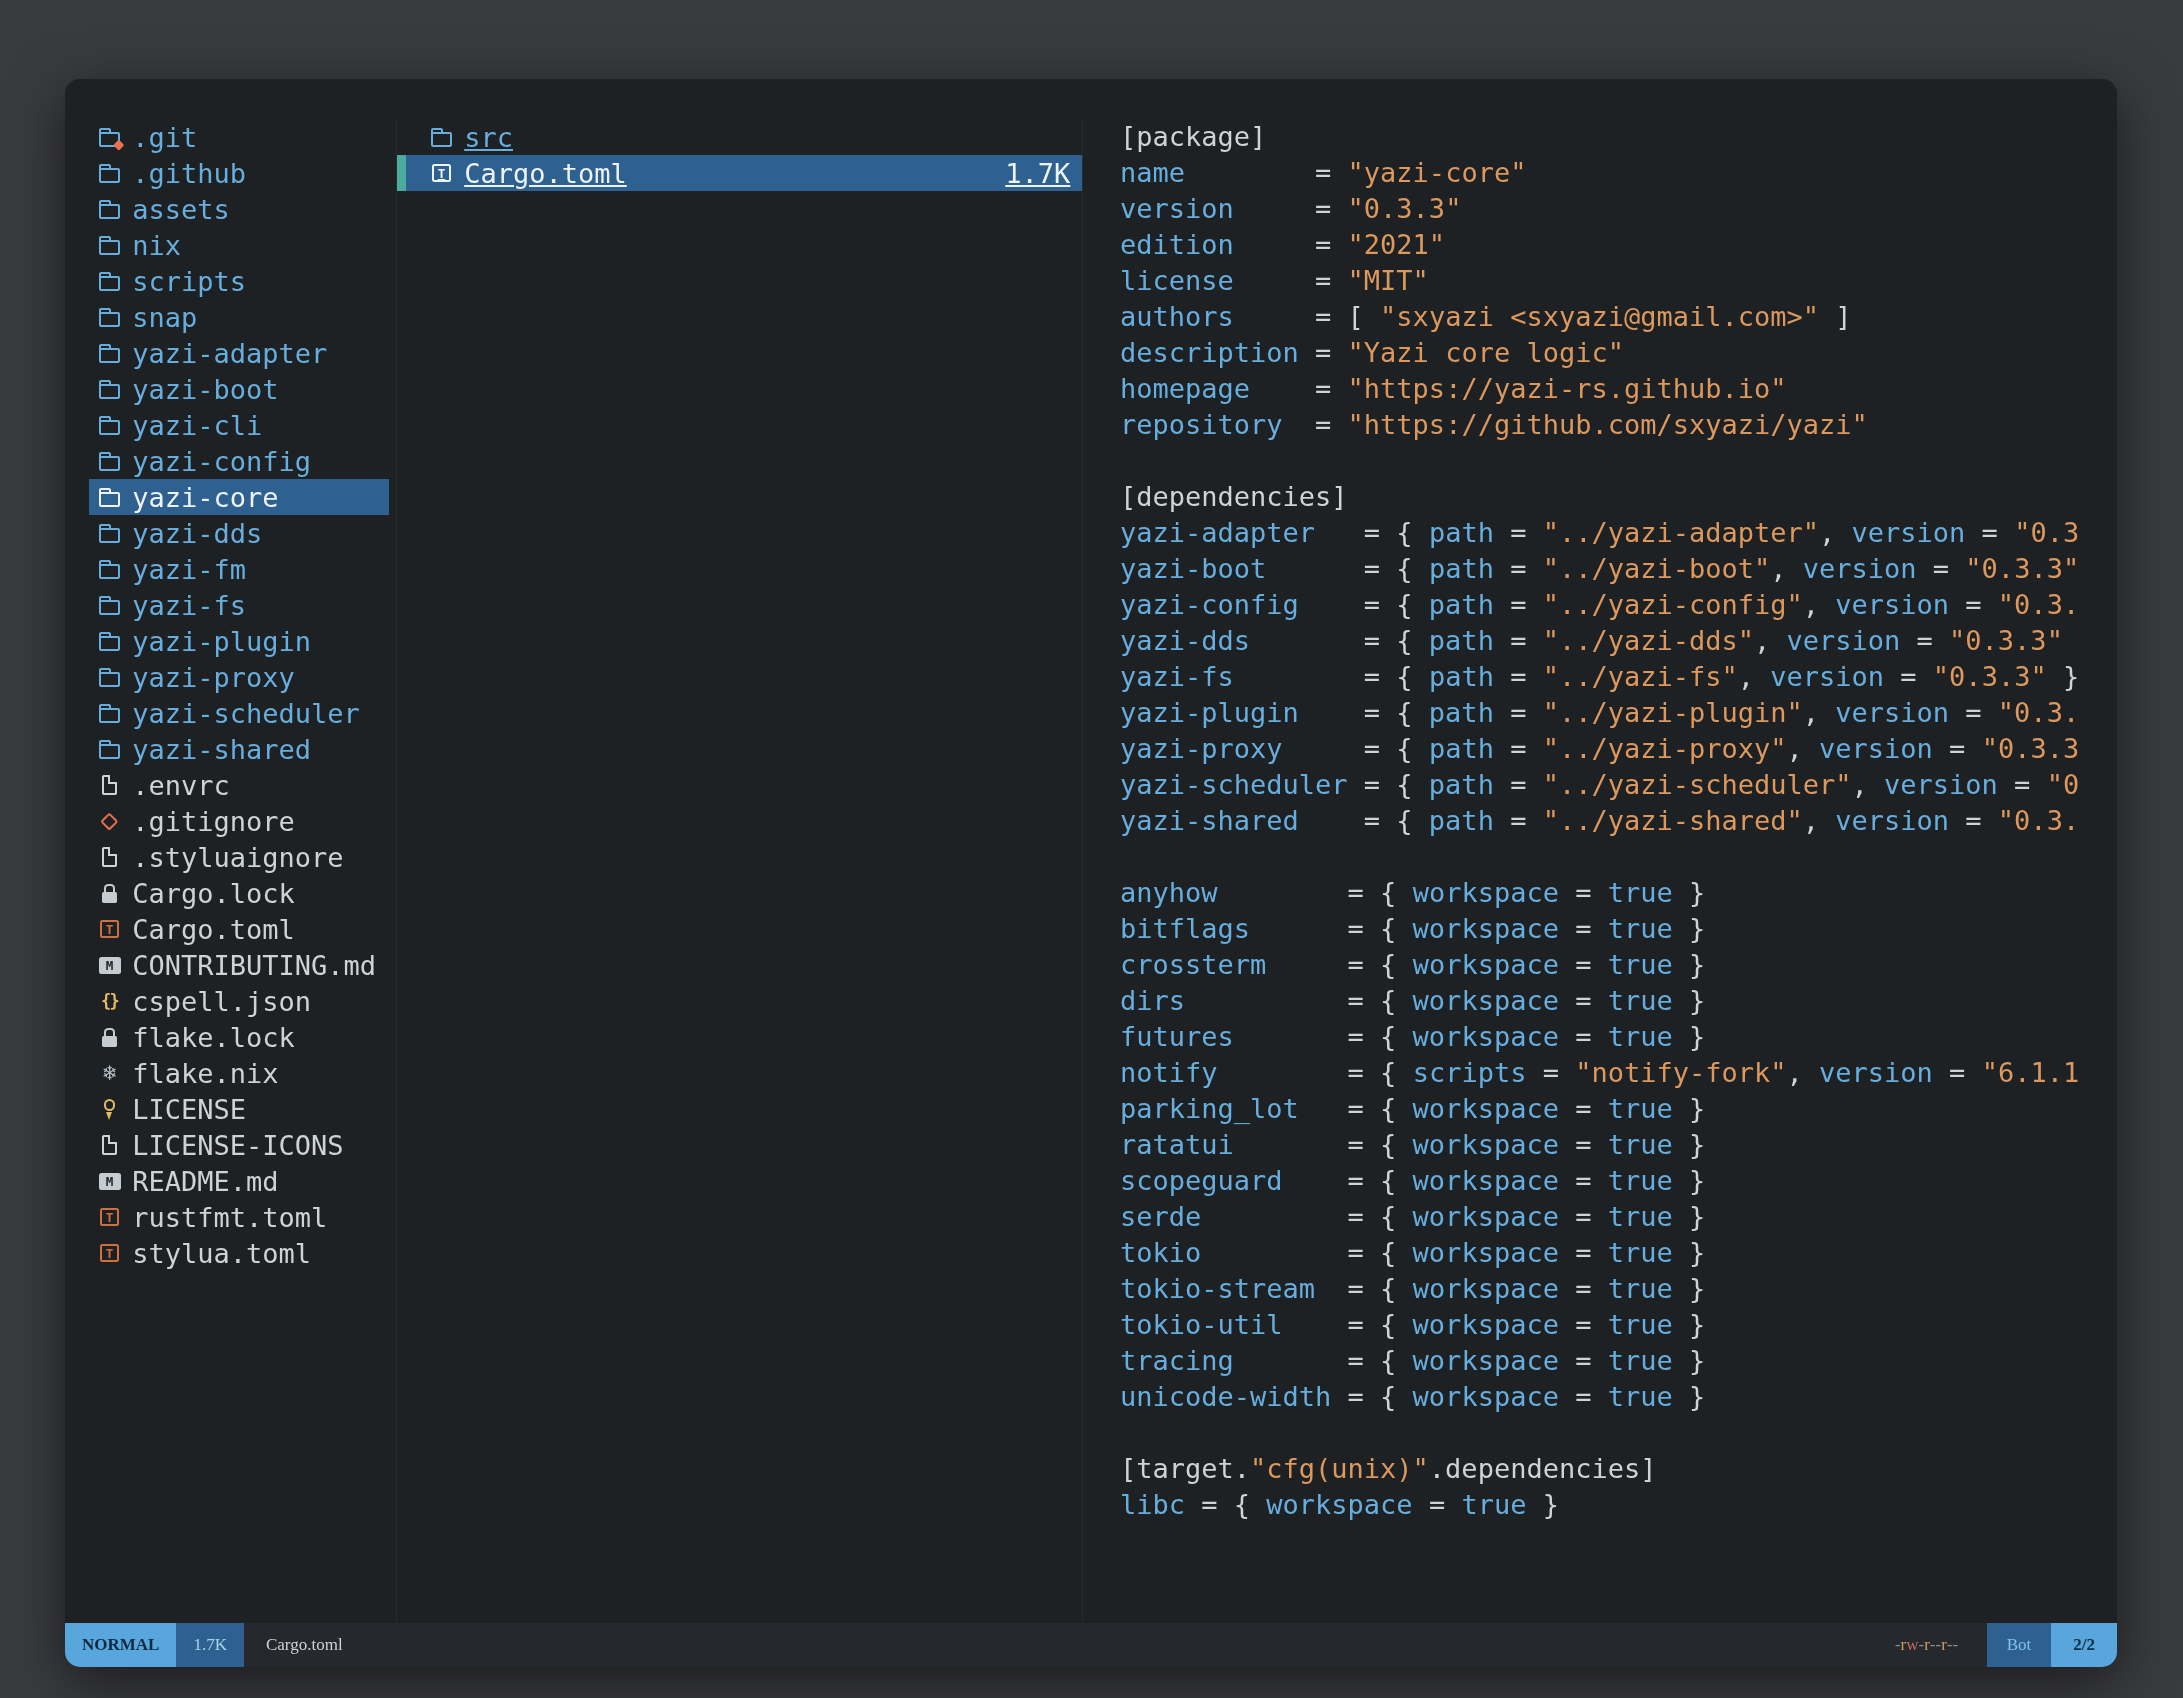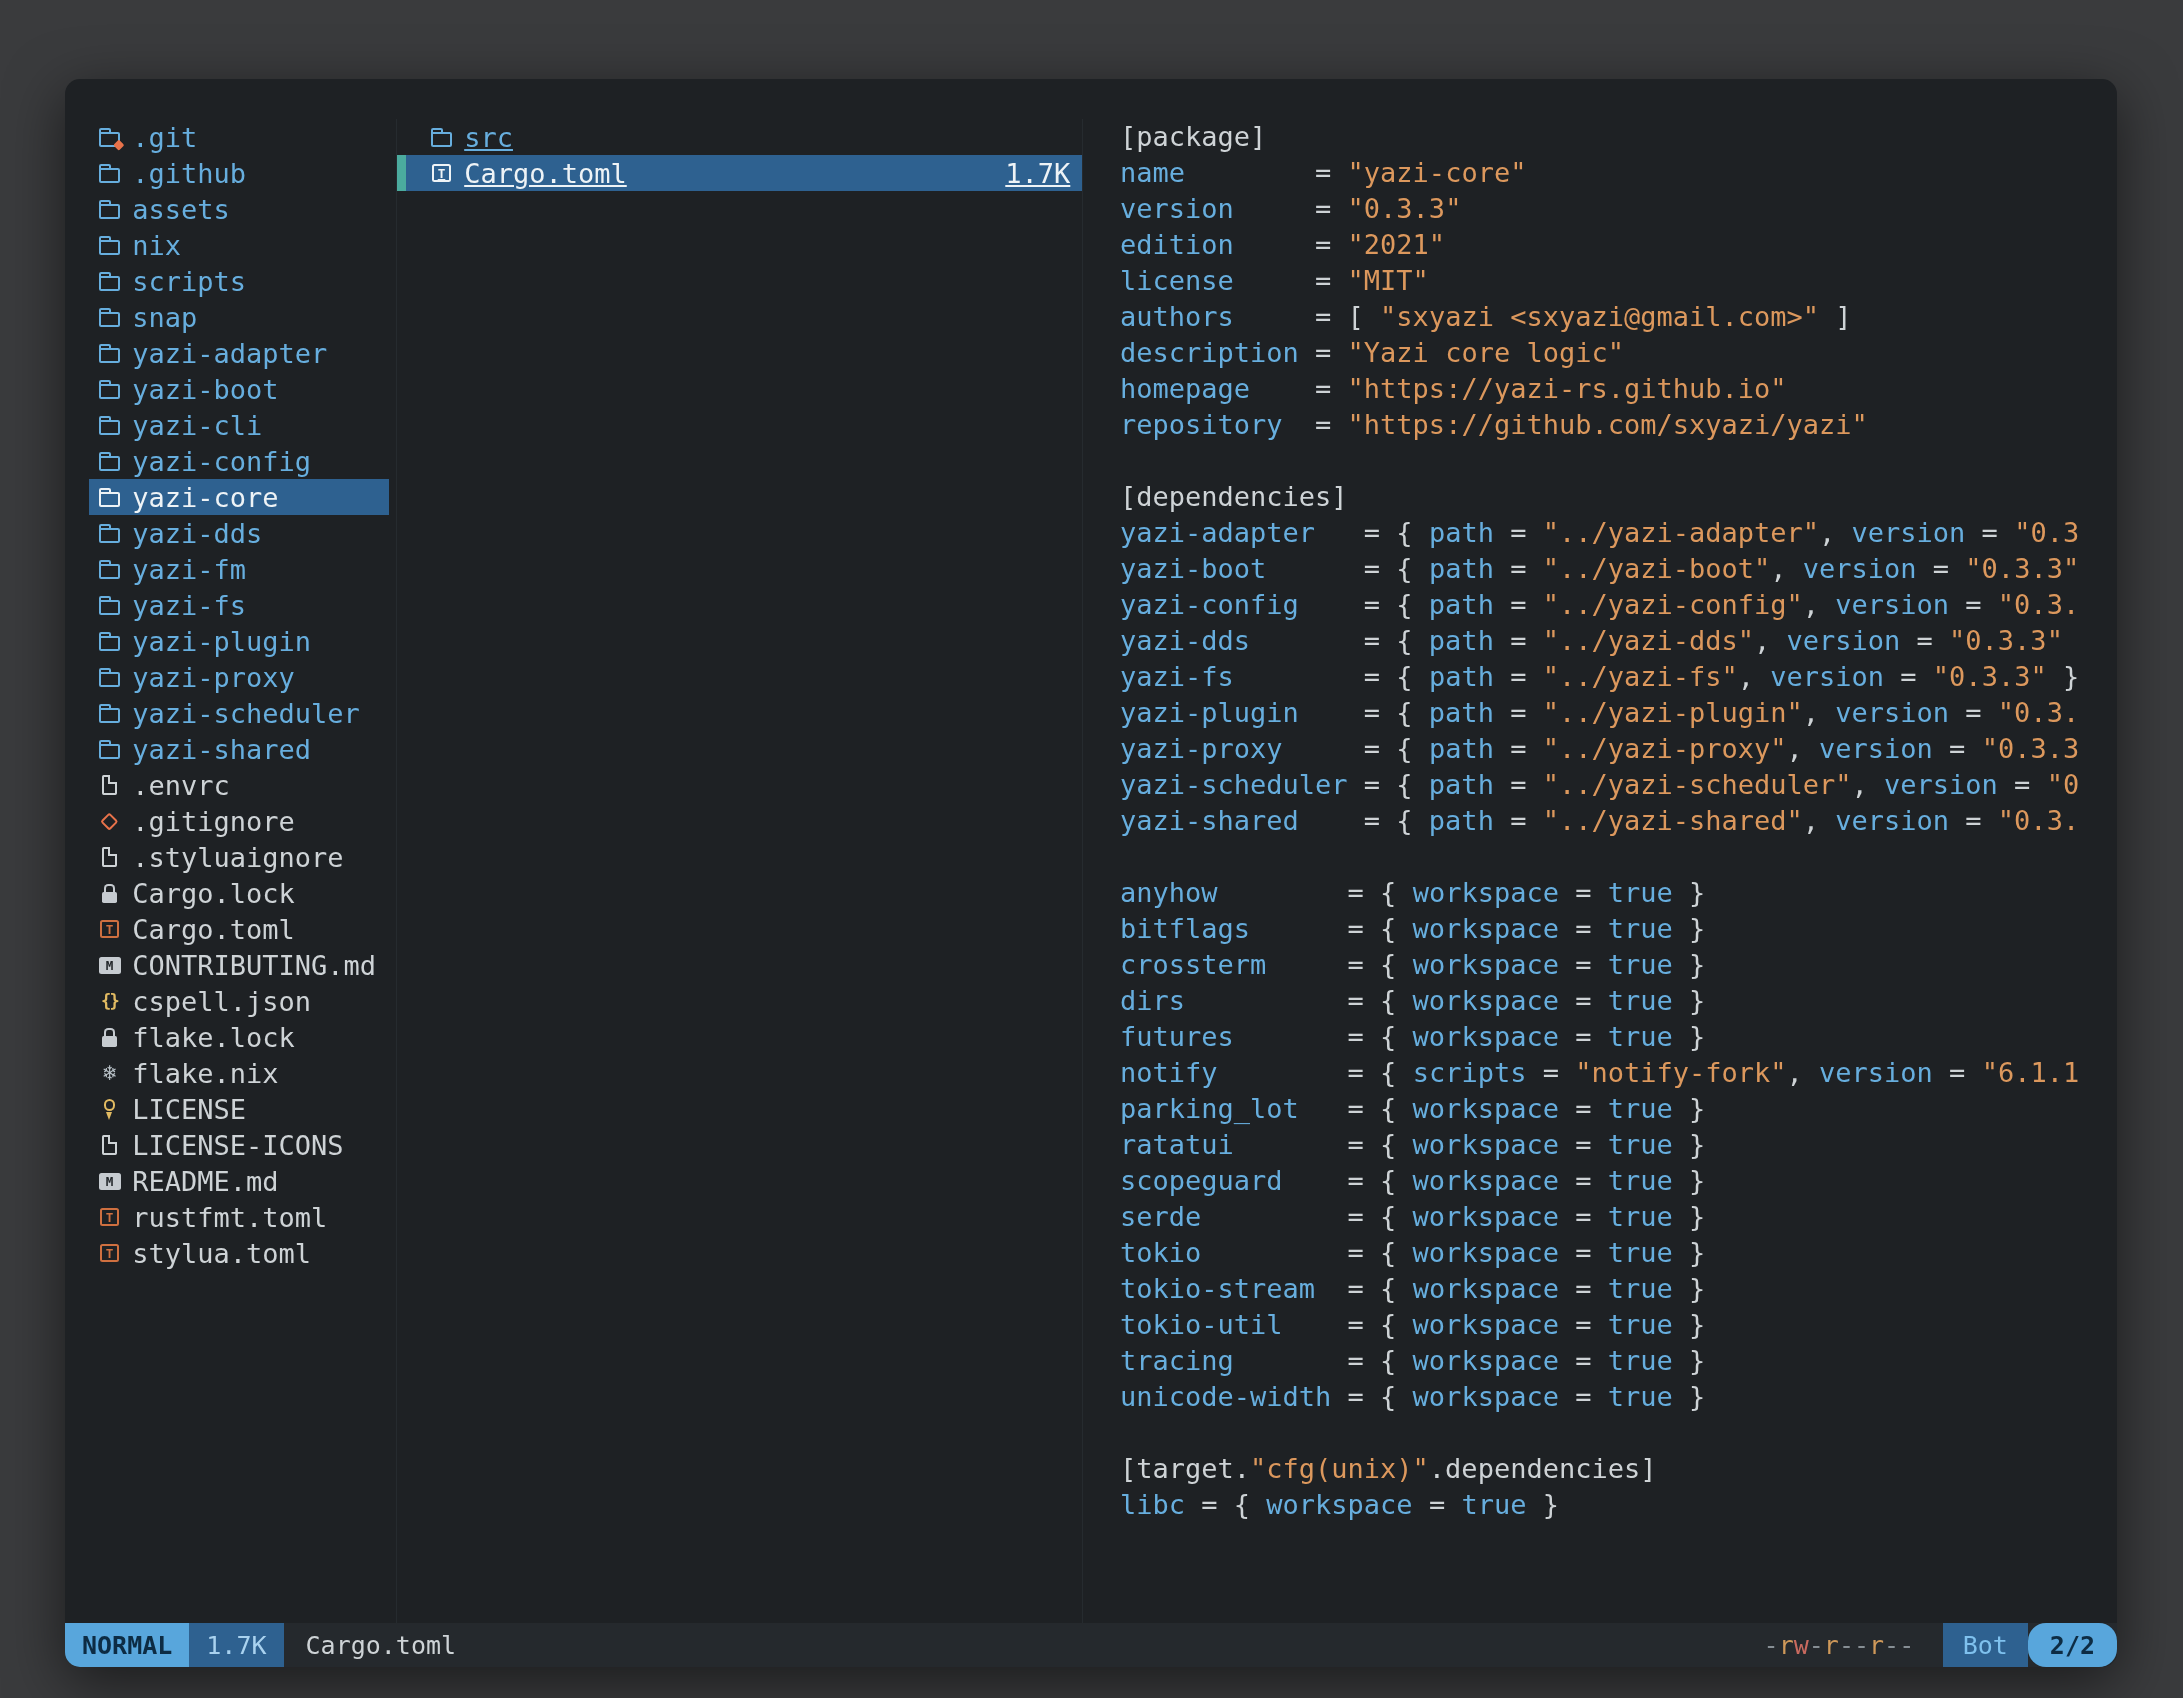--- a/index.html
+++ b/index.html
@@ -94,32 +94,32 @@
   }
 
   .pline { height:36px; line-height:36px; white-space:pre; overflow:hidden; }
   .pline .p { color:var(--fg,#ced3d6); }
   .pline .k { color:var(--blue,#67aede); }
   .pline .s { color:var(--orange,#dc985d); }
   .pline .c { color:var(--green,#8cb96a); }
   .pline .b { color:var(--blue,#67aede); }
 
   .statusbar { height:44px; flex:none; display:flex; align-items:stretch;
-               background:var(--bar-bg,#25292d); font-size:25px; }
+               background:var(--bar-bg,#25292d); font-size:17px;font-family:Liberation Serif, serif; }
   .sbadge { display:flex; align-items:center; padding:0 17px; }
   .sb-mode { background:var(--accent-blue,#58a6dc); color:var(--badge-text-dark,#0d2c44); font-weight:bold; }
   .sb-size { background:var(--selected-bg,#2e6190); color:#a9d2ef; }
   .sb-file { display:flex; align-items:center; margin-left:22px; color:var(--fg,#ced3d6); }
   .sb-spacer { flex:1; }
   .sb-perms { display:flex; align-items:center; margin-right:28.5px; }
   .sb-perms .pd { color:var(--perm-dim,#868e94); }
   .sb-perms .pr { color:var(--perm-r,#cf995a); }
   .sb-perms .pw { color:var(--perm-w,#c96a5f); }
   .sb-pos { background:var(--selected-bg,#2e6190); color:#7fc1ee; padding:0 20px; }
-  .sb-counter { background:var(--accent-blue,#58a6dc); color:var(--badge-text-dark,#0d2c44); font-weight:bold; padding:0 22px;border-radius:18px; }
+  .sb-counter { background:var(--accent-blue,#58a6dc); color:var(--badge-text-dark,#0d2c44); font-weight:bold; padding:0 22px; }
 </style>
 </head>
 <body>
 
 <div class="screen">
   <div class="window">
     <div class="panes">
       <section class="pane pane-parent" id="parent-pane">
           <div class="row dir"><span class="icon ic-gitfolder"><i></i></span><span class="label">.git</span></div>
           <div class="row dir"><span class="icon ic-folder"><i></i></span><span class="label">.github</span></div>

